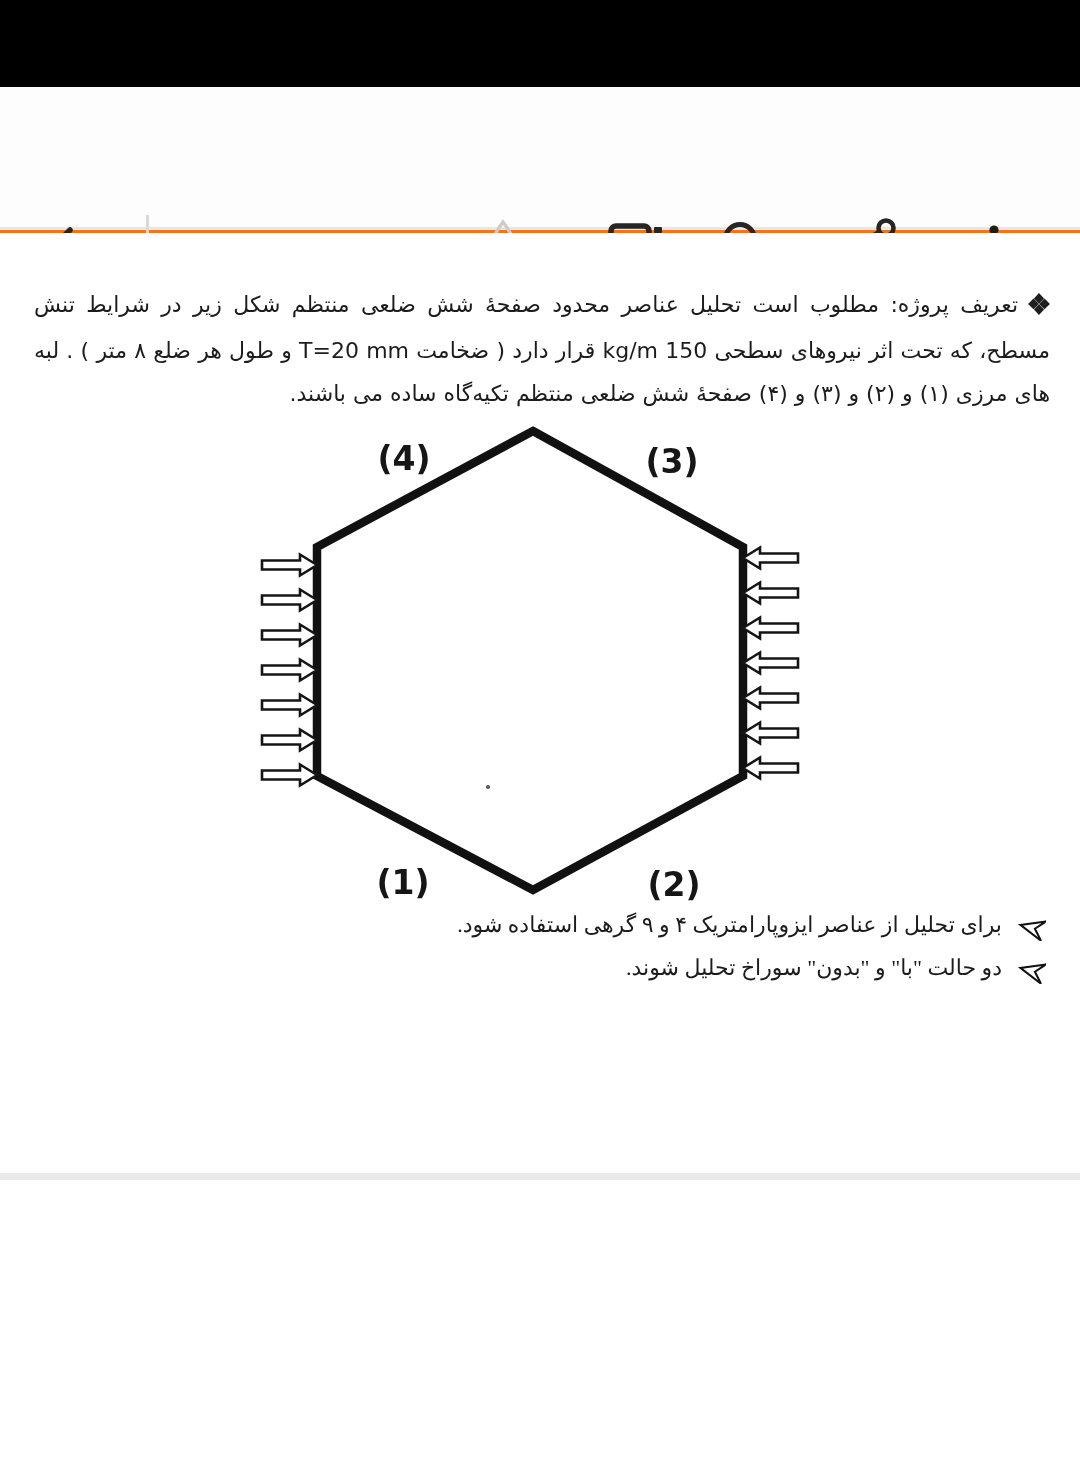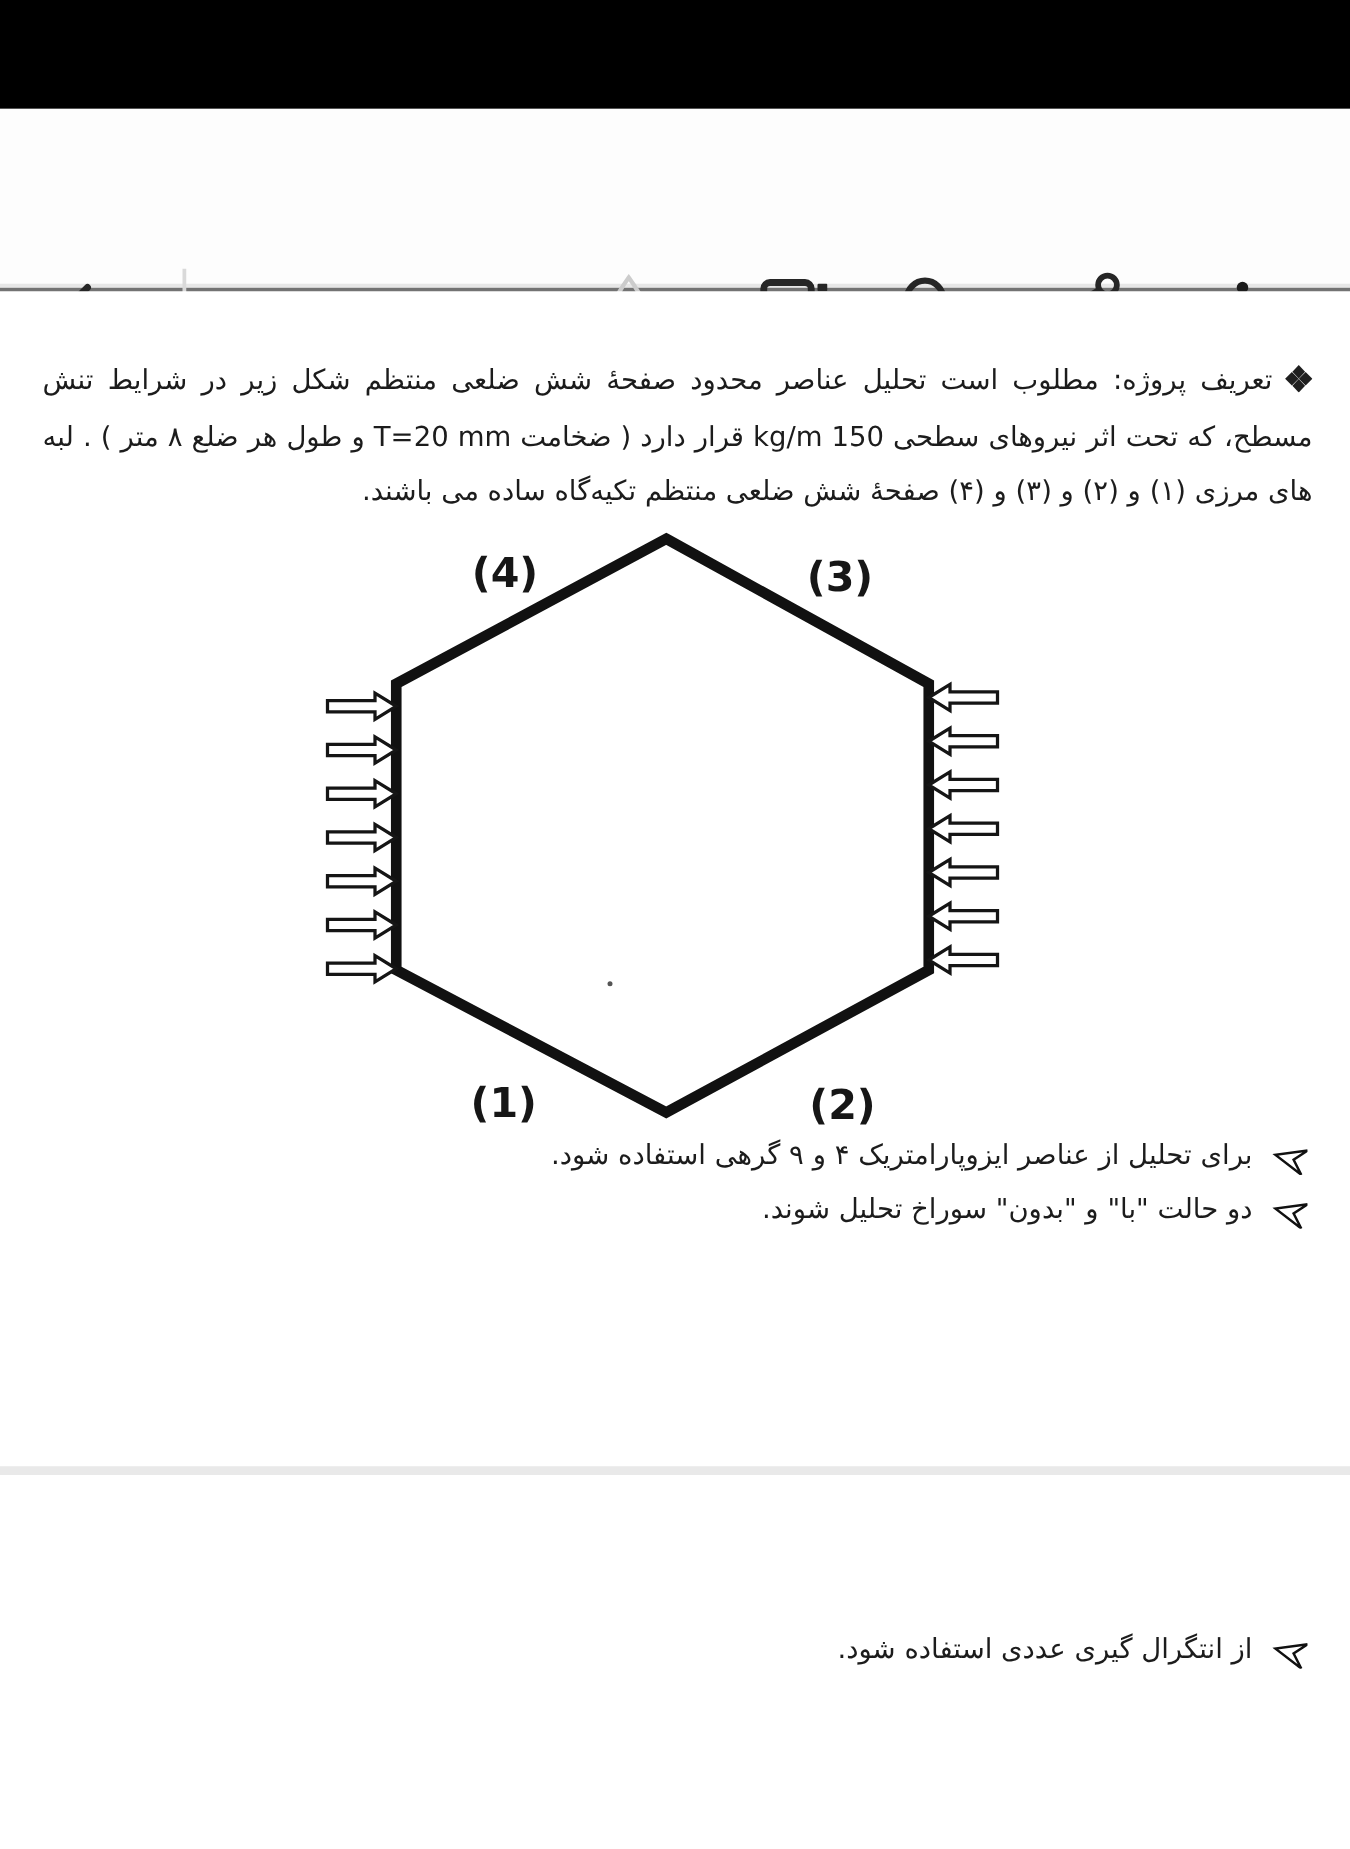--- a/index.html
+++ b/index.html
@@ -1,18 +1,18 @@
 <!DOCTYPE html>
 <html lang="fa"><head>
 <meta charset="utf-8">
 <style>
   * { margin:0; padding:0; box-sizing:border-box; }
   html,body { width:1080px; height:1479px; background:#ffffff; overflow:hidden;
               font-family:"DejaVu Sans", sans-serif; }
-  .screen { position:relative; width:1080px; height:1479px; background:#737373; }
+  .screen { position:relative; width:1080px; height:1479px; background:#f97316; }
 
   .status-bar { position:absolute; top:0; left:0; width:1080px; height:87px; background:#000; }
 
   .toolbar { position:absolute; top:87px; left:0; width:1080px; height:143px;
              background:#fdfdfd; border-bottom:3px solid #e7e7e7; }
   .icon-btn { position:absolute; width:64px; height:64px; top:128px;
               display:flex; align-items:center; justify-content:center; background:transparent; border:none; }
   .tb-divider { position:absolute; left:146px; top:128px; width:3px; height:64px; background:#d9d9d9; }
 
   .page-body { position:absolute; top:233px; left:0; width:1080px; height:1246px; background:#fff; }
@@ -20,21 +20,21 @@
   .intro { position:absolute; top:283px; right:30px; width:1016px; direction:rtl;
            font-size:22px; line-height:43px; color:#1c1c1c; text-align:justify; }
   .intro .diamond { display:inline-block; vertical-align:-3px; margin-left:10px; }
 
   .figure-wrap { position:absolute; top:420px; left:0; width:1080px; height:495px; }
 
   .notes { position:absolute; right:30px; width:1016px; direction:rtl;
            font-size:22px; line-height:43px; color:#1c1c1c; }
   .notes.top { top:903px; }
   .notes.bottom { top:1298px; }
-  .note-item { position:relative; padding-right:48px; text-align:justify; }
+  .note-item { position:relative; padding-right:48px; text-align:justify;font-family:Liberation Serif, serif; }
   .note-marker { position:absolute; right:4px; top:9px; width:30px; height:26px; }
 
   .page-separator { position:absolute; top:1173px; left:0; width:1080px; height:7px; background:#e9e9e9; }
 
   svg text.edge-label { font-family:"DejaVu Sans", sans-serif; font-weight:700; font-size:33px; fill:#161616; }
 </style>
 </head>
 <body>
 
 <div class="screen">
@@ -169,23 +169,15 @@
           <path d="M28,3 L4,13 L28,23 L19,13 Z" fill="#ffffff" stroke="#111" stroke-width="2" transform="rotate(15 16 13)"></path>
         </svg>
       </span>
       <span>دو حالت "با" و "بدون" سوراخ تحلیل شوند.</span>
     </div>
   </div>
 
   <div class="page-separator"></div>
 
   <div class="notes bottom" dir="rtl">
-    <div class="note-item">
-      <span class="note-marker">
-        <svg width="30" height="26" viewBox="0 0 30 26">
-          <path d="M28,3 L4,13 L28,23 L19,13 Z" fill="#ffffff" stroke="#111" stroke-width="2" transform="rotate(15 16 13)"></path>
-        </svg>
-      </span>
-      <span>از انتگرال گیری عددی استفاده شود.</span>
-    </div>
   </div>
 
 </div>
 
 </body></html>

